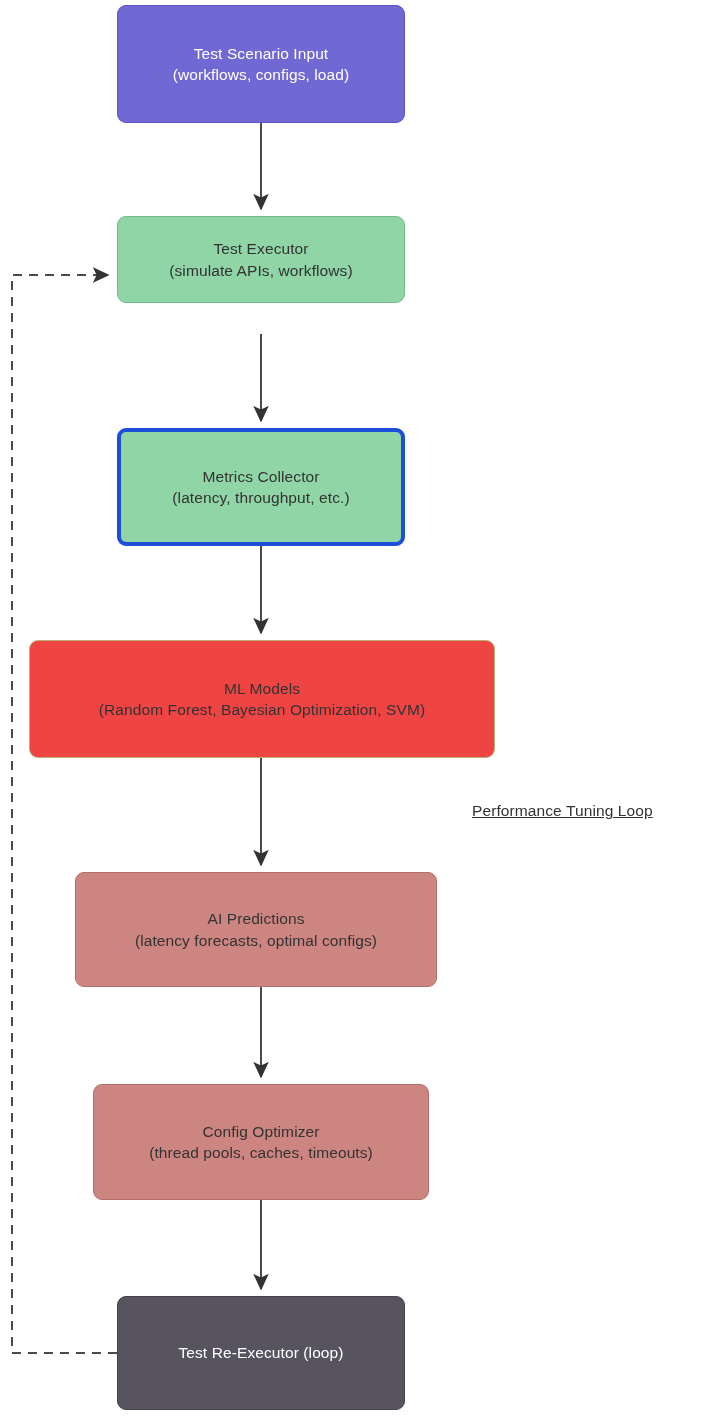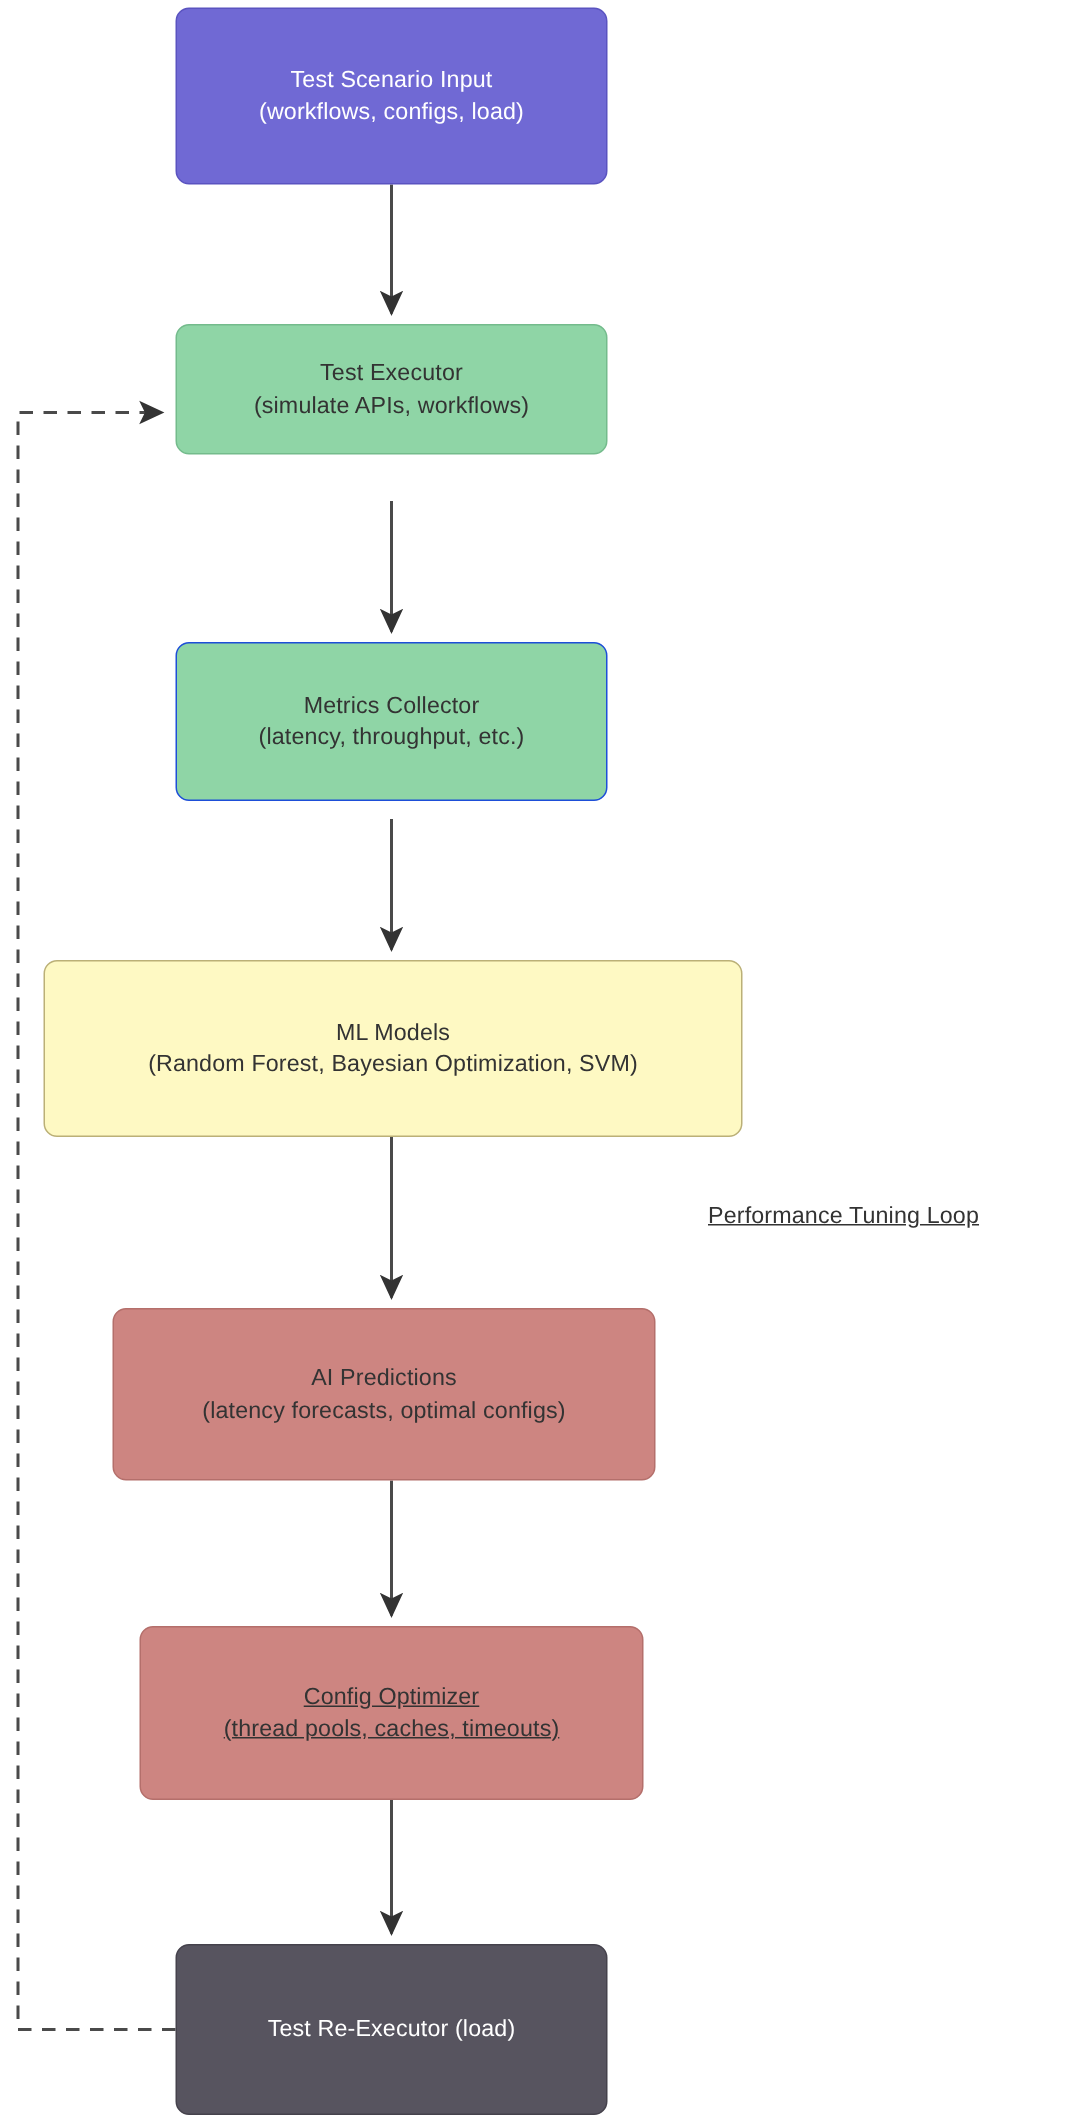--- a/index.html
+++ b/index.html
@@ -86,39 +86,39 @@
   <div class="node" style="left:117px; top:5px; width:288px; height:118px; background:#7069d4; border:1px solid #5a53c0; color:#ffffff;">
     <span class="node-text">Test Scenario Input
 (workflows, configs, load)</span>
   </div>
 
   <div class="node" style="left:117px; top:216px; width:288px; height:87px; background:#8fd5a6; border:1px solid #74bb8c; color:#333333;">
     <span class="node-text">Test Executor
 (simulate APIs, workflows)</span>
   </div>
 
-  <div class="node" style="left:117px; top:428px; width:288px; height:106px; background:#8fd5a6; border:1px solid #1d4ed8; color:#333333;">
+  <div class="node" style="left:117px; top:428px; width:288px; height:118px; background:#8fd5a6; border:4px solid #1d4ed8; color:#333333;">
     <span class="node-text">Metrics Collector
 (latency, throughput, etc.)</span>
   </div>
 
-  <div class="node" style="left:29px; top:640px; width:466px; height:118px; background:#fef9c3; border:1px solid #bbb077; color:#333333;">
+  <div class="node" style="left:29px; top:640px; width:466px; height:118px; background:#ef4444; border:1px solid #bbb077; color:#333333;">
     <span class="node-text">ML Models
 (Random Forest, Bayesian Optimization, SVM)</span>
   </div>
 
   <div class="node" style="left:75px; top:872px; width:362px; height:115px; background:#cd8581; border:1px solid #b46f6b; color:#333333;">
     <span class="node-text">AI Predictions
 (latency forecasts, optimal configs)</span>
   </div>
 
-  <div class="node" style="left:93px; top:1084px; width:336px; height:116px; background:#cd8581; border:1px solid #b46f6b; color:#333333;text-decoration:underline;">
+  <div class="node" style="left:93px; top:1084px; width:336px; height:116px; background:#cd8581; border:1px solid #b46f6b; color:#333333;">
     <span class="node-text">Config Optimizer
 (thread pools, caches, timeouts)</span>
   </div>
 
   <div class="node" style="left:117px; top:1296px; width:288px; height:114px; background:#57545f; border:1px solid #45424c; color:#ffffff;">
-    <span class="node-text">Test Re-Executor (load)</span>
+    <span class="node-text">Test Re-Executor (loop)</span>
   </div>
 
   <div class="edge-label" style="left:472px; top:802px;">Performance Tuning Loop</div>
 
 </div>
 
 </body></html>

